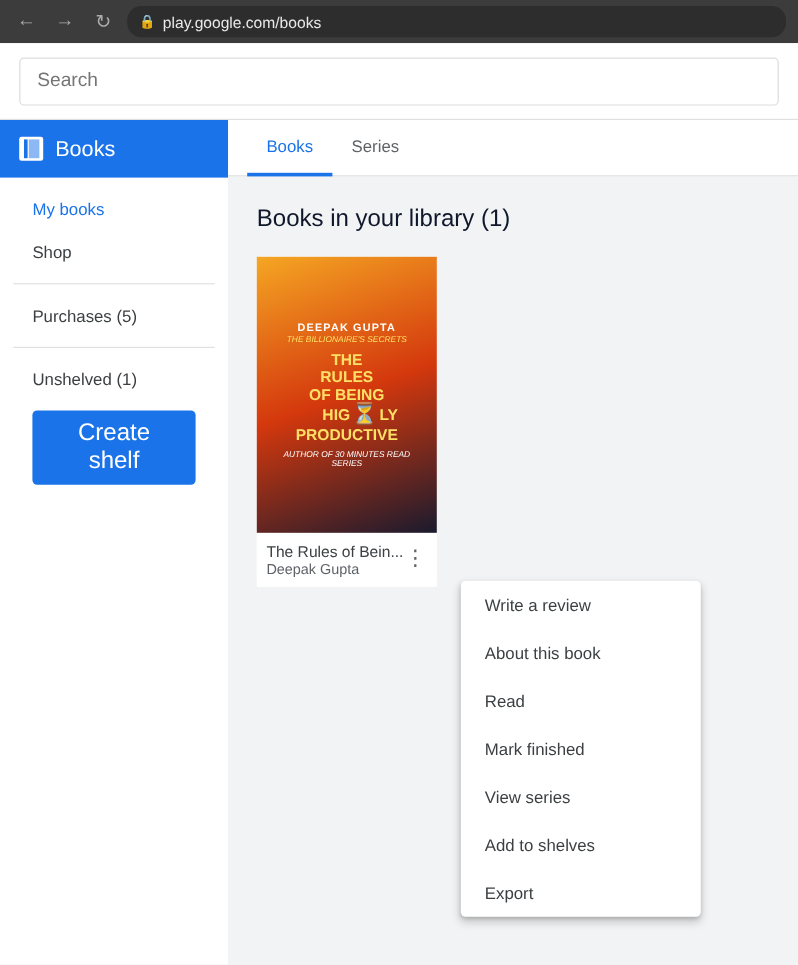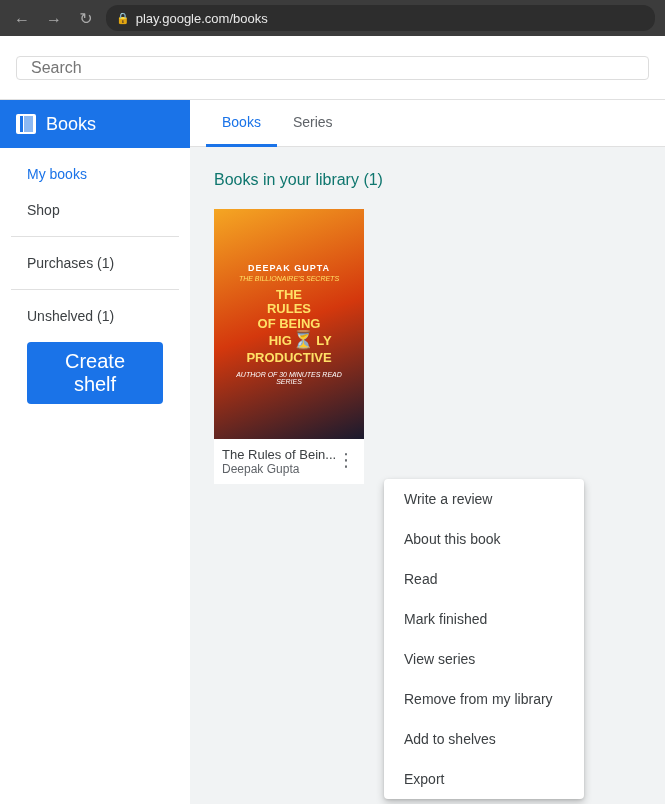--- a/index.html
+++ b/index.html
@@ -54,21 +54,21 @@
       text-decoration: none;
     }
     .play-triangle {
       width: 32px; height: 32px;
       position: relative;
     }
     .play-triangle svg { width: 32px; height: 32px; }
     .logo-text { font-size: 20px; color: #5f6368; font-weight: 400; }
     .search-bar {
       flex: 1;
-      height: 24px;
+      height: 40px;
       border: 1px solid #ddd;
       border-radius: 4px;
       padding: 0 14px;
       font-size: 16px;
       color: #5f6368;
       outline: none;
     }
 
     
     .layout {
@@ -136,22 +136,22 @@
       border-bottom: 3px solid transparent;
       margin-bottom: -1px;
     }
     .tab.active {
       color: #1a73e8;
       border-bottom-color: #1a73e8;
       font-weight: 500;
     }
     .content-area { padding: 24px; }
     .library-title {
-      font-size: 16px;
-      color: #0f766e;
+      font-size: 20px;
+      color: #0f172a;
       margin-bottom: 20px;
       font-weight: 400;
     }
     .books-grid {
       display: flex;
       flex-wrap: wrap;
       gap: 16px;
       position: relative;
     }
     .book-card {
@@ -270,21 +270,21 @@
           <rect x="1" y="0" width="3" height="16" fill="#1a73e8"></rect>
           <rect x="5" y="0" width="9" height="16" fill="#1a73e8" opacity="0.5"></rect>
         </svg>
       </div>
       <span>Books</span>
     </div>
     <div class="sidebar-nav">
       <div class="sidebar-item active">My books</div>
       <div class="sidebar-item">Shop</div>
       <div class="sidebar-divider"></div>
-      <div class="sidebar-item">Purchases (1)</div>
+      <div class="sidebar-item">Purchases (5)</div>
       <div class="sidebar-divider"></div>
       <div class="sidebar-item">Unshelved (1)</div>
       <button class="create-shelf-btn">Create shelf</button>
     </div>
   </div>
 
   <div class="main">
     <div class="tabs-bar">
       <div class="tab active">Books</div>
       <div class="tab">Series</div>
@@ -315,20 +315,19 @@
           </div>
           <button class="book-more-btn">⋮</button>
         </div>
 
         <div class="context-menu">
           <div class="context-menu-item">Write a review</div>
           <div class="context-menu-item">About this book</div>
           <div class="context-menu-item">Read</div>
           <div class="context-menu-item">Mark finished</div>
           <div class="context-menu-item">View series</div>
-          <div class="context-menu-item">Remove from my library</div>
           <div class="context-menu-item">Add to shelves</div>
           <div class="context-menu-item">Export</div>
         </div>
       </div>
     </div>
   </div>
 </div>
 
 </body></html>

